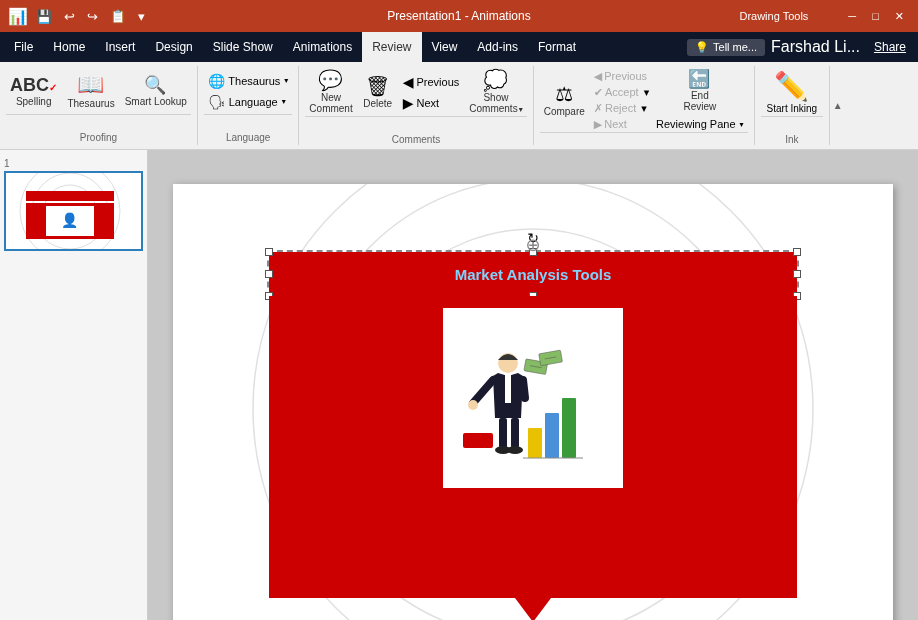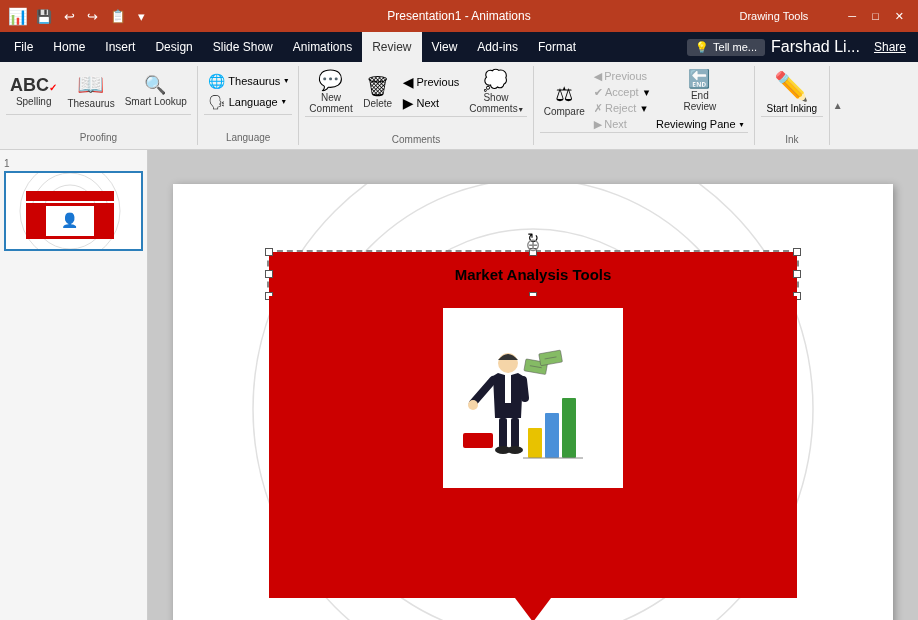--- a/index.html
+++ b/index.html
@@ -97,21 +97,21 @@
     }
     .slide-canvas {
       background: white; position: relative;
       width: 720px; height: 450px;
       box-shadow: 2px 2px 8px rgba(0,0,0,0.3);
     }
     .title-shape {
       position: absolute; top: 68px; left: 96px; right: 96px; height: 44px;
       background: #cc0000; display: flex; align-items: center; justify-content: center;
     }
-    .title-shape-text { color: #000000; font-size: 15px; font-weight: bold; }
+    .title-shape-text { color: #7dd3fc; font-size: 15px; font-weight: bold; }
     .title-shape.selected { outline: 2px dashed #888; }
     .selection-handle {
       position: absolute; width: 8px; height: 8px;
       background: white; border: 1px solid #555;
     }
     .sh-tl { top: -4px; left: -4px; }
     .sh-tm { top: -4px; left: calc(50% - 4px); }
     .sh-tr { top: -4px; right: -4px; }
     .sh-ml { top: calc(50% - 4px); left: -4px; }
     .sh-mr { top: calc(50% - 4px); right: -4px; }

